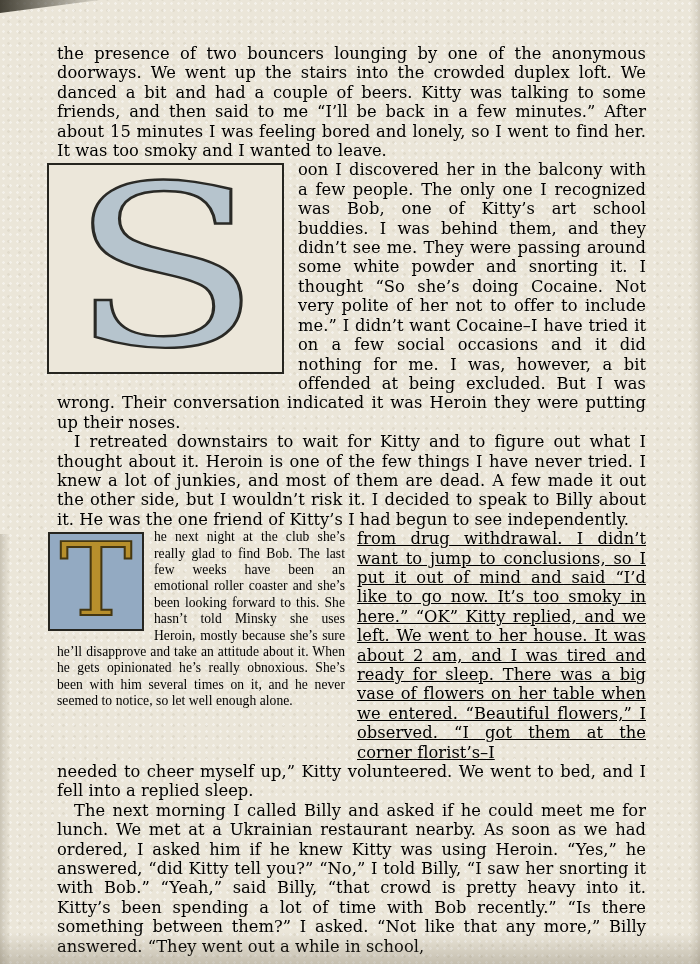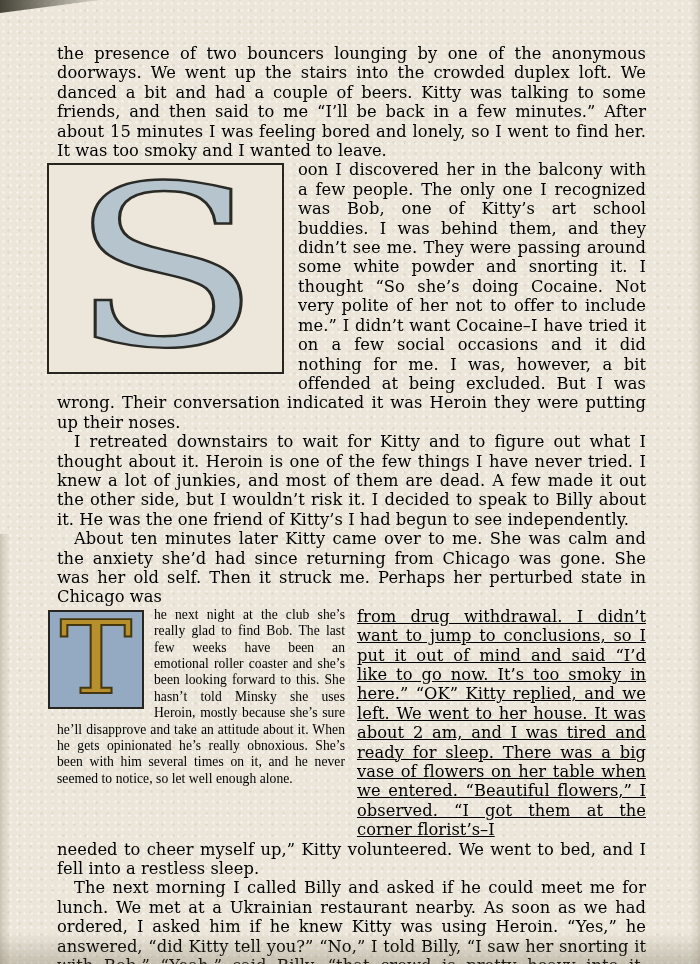--- a/index.html
+++ b/index.html
@@ -98,37 +98,36 @@
       <div class="s-box">
         <svg viewBox="0 0 80 88" preserveAspectRatio="none">
           <text x="40" y="78" text-anchor="middle" font-family="DejaVu Serif, serif" font-size="100" fill="#b6c4cd" stroke="#2a2a26" stroke-width="1.1">S</text>
         </svg>
       </div>
       <span>oon I discovered her in the balcony with a few people.  The only one I recognized was Bob, one of Kitty’s art school buddies. I was behind them, and they didn’t see me. They were passing around some white powder and snorting it. I thought “So she’s doing Cocaine. Not very polite of her not to offer to include me.”  I didn’t want Cocaine–I have tried it on a few social occasions and it did nothing for me. I was, however, a bit offended at being excluded. But I was wrong. Their conversation indicated it was Heroin they were putting up their noses.</span>
     </div>
 
     <p class="para indent">I retreated downstairs to wait for Kitty and to figure out what I thought about it. Heroin is one of the few things I have never tried. I knew a lot of junkies, and most of them are dead. A few made it out the other side, but I wouldn’t risk it. I decided to speak to Billy about it. He was the one friend of Kitty’s I had begun to see independently.</p>
 
-    <p class="para indent">About ten minutes later Kitty came over to me. She was calm and the anxiety she’d had since returning from Chicago was gone. She was her old self. Then it struck me. Perhaps her perturbed state in Chicago was</p>
 
     <div class="t-section">
       <div class="t-left">
         <div class="t-box">
           <svg viewBox="0 0 68 76" preserveAspectRatio="none">
             <text x="34" y="67" text-anchor="middle" font-family="DejaVu Serif, serif" font-size="86" fill="#b78f2c" stroke="#453711" stroke-width="1.6">T</text>
           </svg>
         </div>
         <span>he next night at the club she’s really glad to find Bob. The last few weeks have been an emotional roller coaster and she’s been looking forward to this. She hasn’t told Minsky she uses Heroin, mostly because she’s sure he’ll disapprove and take an attitude about it. When he gets opinionated he’s really obnoxious. She’s been with him several times on it, and he never seemed to notice, so let well enough alone.</span>
       </div>
       <div class="t-right">
         <span>from drug withdrawal. I didn’t want to jump to conclusions, so I put it out of mind and said “I’d like to go now. It’s too smoky in here.” “OK” Kitty replied, and we left. We went to her house. It was about 2 am, and I was tired and ready for sleep. There was a big vase of flowers on her table when we entered. “Beautiful flowers,” I observed. “I got them at the corner florist’s–I</span>
       </div>
     </div>
 
-    <p class="para">needed to cheer myself up,” Kitty volunteered. We went to bed, and I fell into a restless sleep.</p>
+    <p class="para">needed to cheer myself up,” Kitty volunteered. We went to bed, and I fell into a replied sleep.</p>
 
     <p class="para indent">The next morning I called Billy and asked if he could meet me for lunch. We met at a Ukrainian restaurant nearby. As soon as we had ordered, I asked him if he knew Kitty was using Heroin. “Yes,” he answered, “did Kitty tell you?” “No,” I told Billy, “I saw her snorting it with Bob.” “Yeah,” said Billy, “that crowd is pretty heavy into it. Kitty’s been spending a lot of time with Bob recently.” “Is there something between them?” I asked. “Not like that any more,” Billy answered. “They went out a while in school,</p>
 
   </div>
 
   <div class="corner-tl"></div>
   <div class="edge-bottom"></div>
   <div class="edge-right"></div>
   <div class="edge-left-bottom"></div>
 

